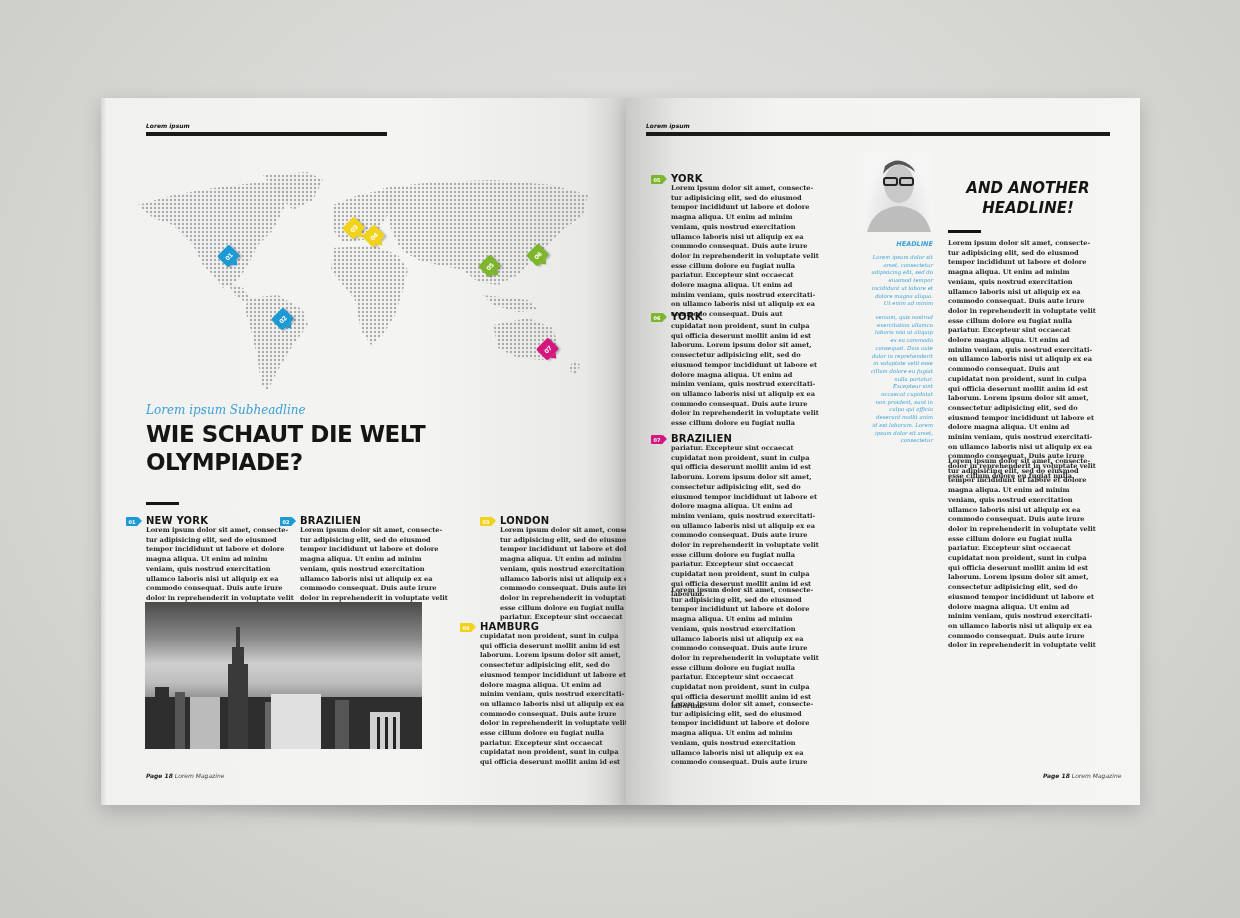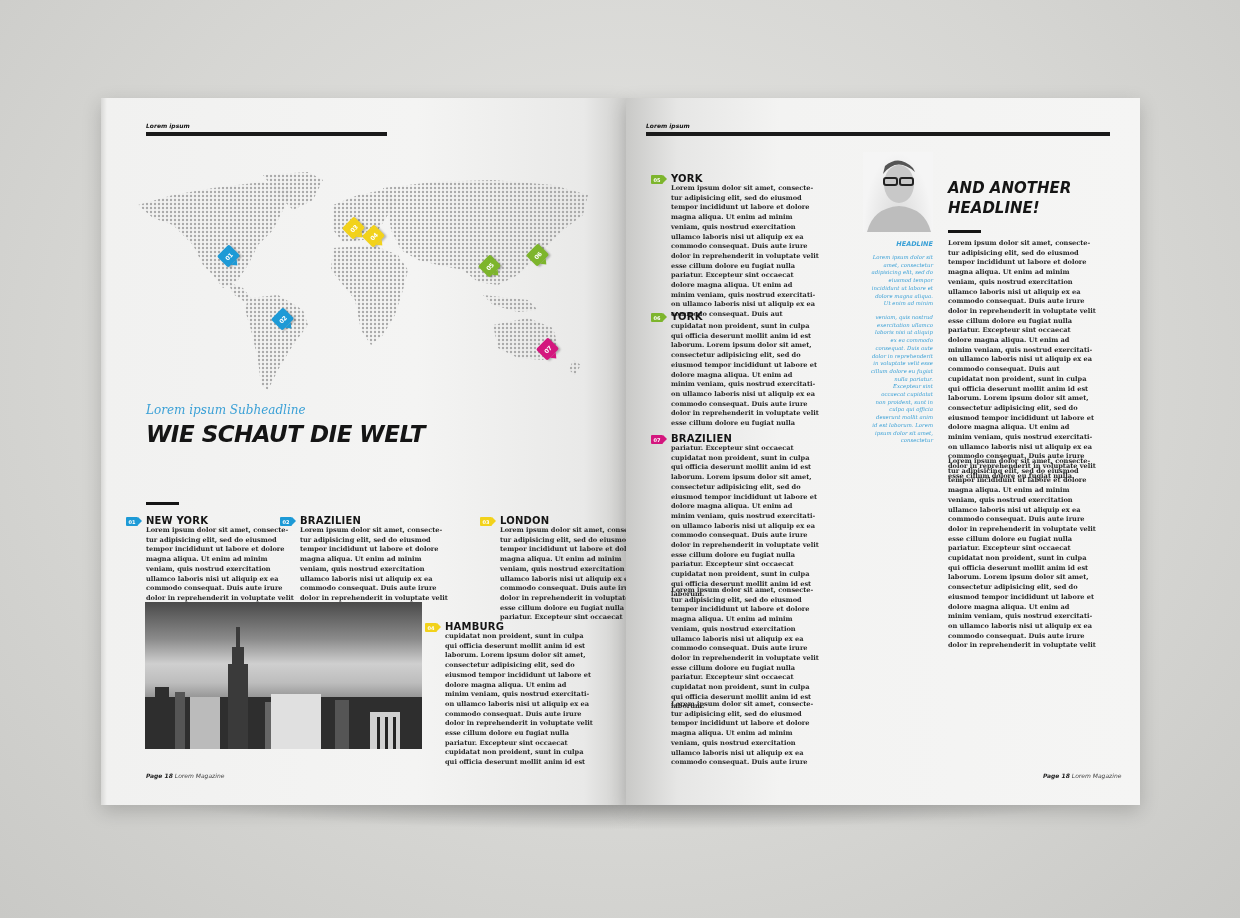--- a/index.html
+++ b/index.html
@@ -49,21 +49,21 @@
     border-left: 4.5px solid transparent; border-right: 4.5px solid transparent;
     border-top: 5px solid var(--c);
   }
 
   .subheadline {
     position: absolute; left: 45px; top: 305px; font-style: italic;
     font-size: 12px; color: #3aa0d6;
   }
   .headline {
     position: absolute; left: 45px; top: 322px; width: 320px;
-    font-family: "DejaVu Sans", sans-serif; font-weight: bold; font-style: italic;
+    font-family: "DejaVu Sans", sans-serif; font-weight: bold; 
     font-size: 23px; line-height: 28px; color: #151515; letter-spacing: -0.5px;
   }
   .shortrule { position: absolute; height: 3px; background: #151515; width: 33px; }
 
   .item { position: absolute; }
   .item .tag {
     position: absolute; left: -20px; top: 2px; height: 9px; width: 12px;
     font-family: "DejaVu Sans", sans-serif; font-size: 5px; color: #fff;
     display: flex; align-items: center; justify-content: center; font-weight: bold;
     border-radius: 1px;
@@ -95,21 +95,21 @@
     font-family: "DejaVu Sans", sans-serif; font-weight: bold; font-style: italic;
     font-size: 6.5px; color: #3aa0d6;
   }
   .sidebar-text {
     position: absolute; left: 236px; top: 156px; width: 71px; text-align: right;
     font-style: italic; font-size: 5.4px; line-height: 7.7px; color: #3aa0d6; white-space: pre-line;
   }
   .headline2 {
     position: absolute; left: 322px; top: 80px; width: 160px;
     font-family: "DejaVu Sans", sans-serif; font-weight: bold; font-style: italic;
-    font-size: 15px; line-height: 20px; color: #151515;
+    font-size: 15px; line-height: 20px; color: #151515; text-align: center;
   }
 </style>
 </head>
 <body>
 
 <div class="spread-shadow"></div>
 
 <div class="page left">
   <div class="runhead" style="left:45px;">Lorem ipsum</div>
   <div class="runrule" style="left:45px;width:241px;"></div>
@@ -165,20 +165,21 @@
         </div>
       <div class="pin" style="left:406px;top:171px;background:#d4167e;--c:#d4167e;">
           <span>07</span>
         </div>
     </div>
   </div>
 
   <div class="subheadline">Lorem ipsum Subheadline</div>
   <div class="headline">
     <div>WIE SCHAUT DIE WELT</div>
+    <div>OLYMPIADE?</div>
   </div>
   <div class="shortrule" style="left:45px;top:404px;"></div>
 
   <div class="item" style="left:45px;top:417px;width:150px;">
     <div class="tag" style="background:#1d9ad6;--c:#1d9ad6;">01</div>
     <div class="title">NEW YORK</div>
     <div class="body-text">Lorem ipsum dolor sit amet, consecte-
 tur adipisicing elit, sed do eiusmod
 tempor incididunt ut labore et dolore
 magna aliqua. Ut enim ad minim
@@ -206,21 +207,21 @@
 tur adipisicing elit, sed do eiusmod
 tempor incididunt ut labore et dolore
 magna aliqua. Ut enim ad minim
 veniam, quis nostrud exercitation
 ullamco laboris nisi ut aliquip ex ea
 commodo consequat. Duis aute irure
 dolor in reprehenderit in voluptate velit
 esse cillum dolore eu fugiat nulla
 pariatur. Excepteur sint occaecat</div>
   </div>
-  <div class="item" style="left:344px;top:523px;width:150px;">
+  <div class="item" style="left:379px;top:523px;width:150px;">
     <div class="tag" style="background:#f2d21b;--c:#f2d21b;">04</div>
     <div class="title">HAMBURG</div>
     <div class="body-text"> cupidatat non proident, sunt in culpa
 qui officia deserunt mollit anim id est
 laborum. Lorem ipsum dolor sit amet,
 consectetur adipisicing elit, sed do
 eiusmod tempor incididunt ut labore et
 dolore magna aliqua. Ut enim ad
 minim veniam, quis nostrud exercitati-
 on ullamco laboris nisi ut aliquip ex ea

